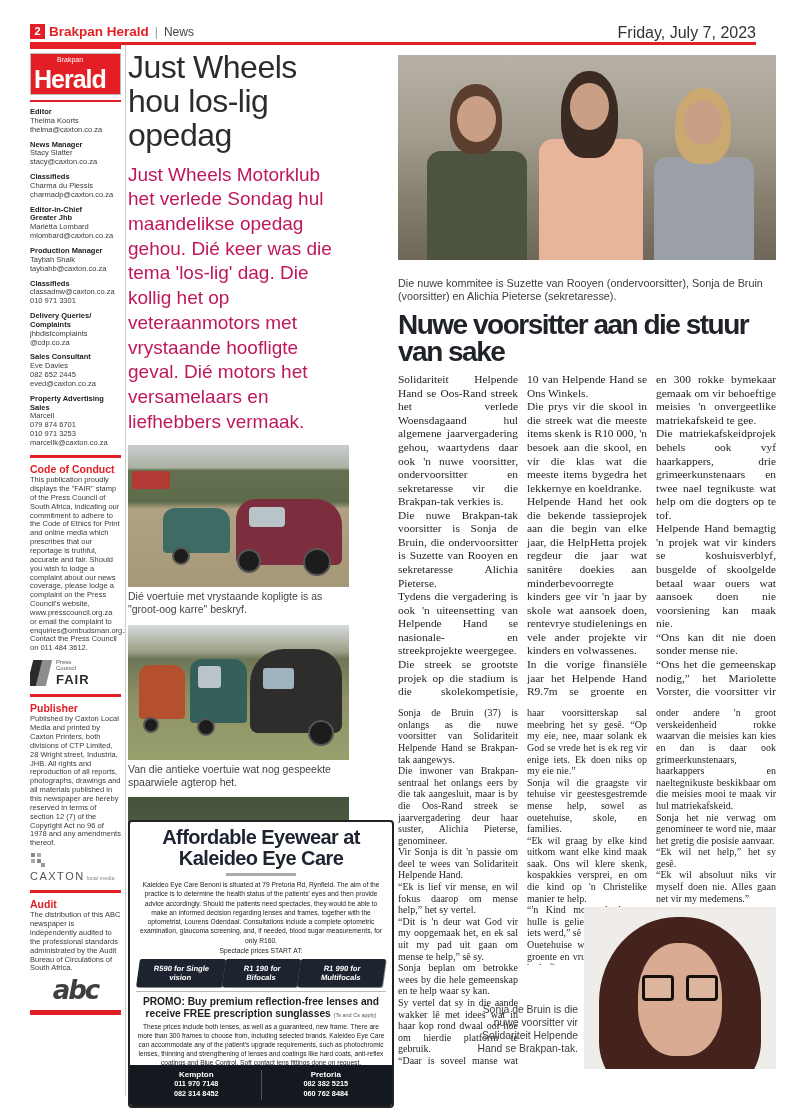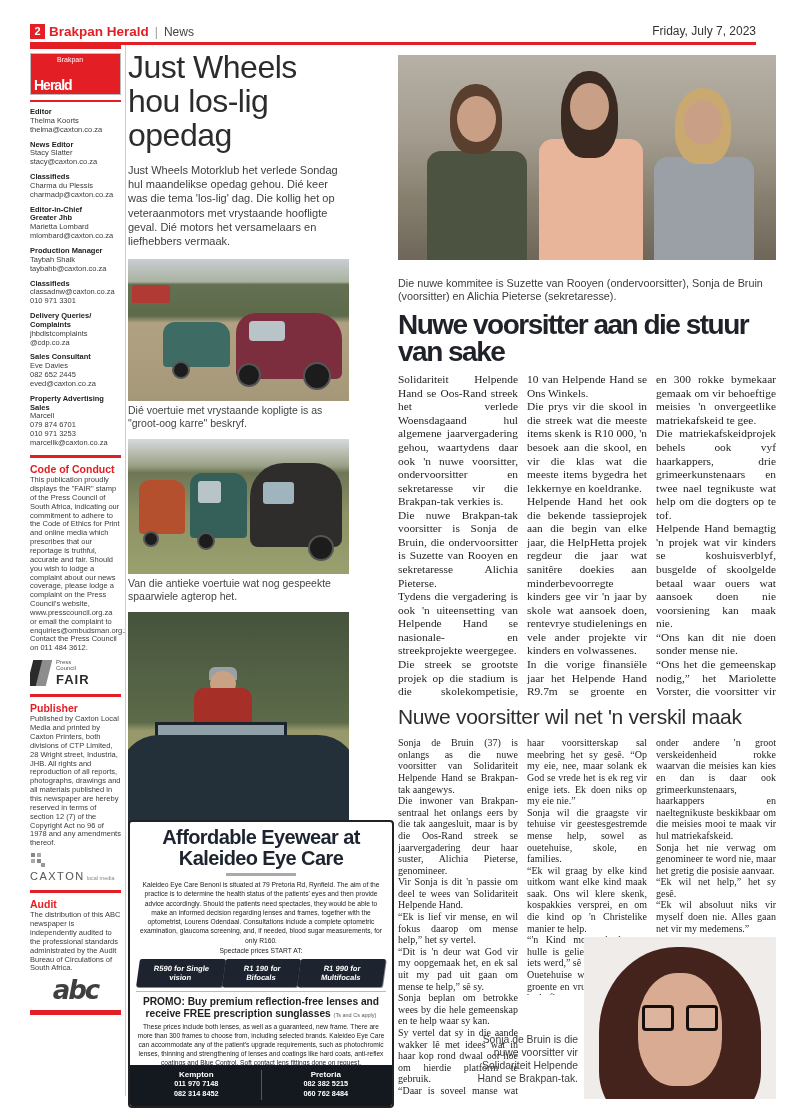--- a/index.html
+++ b/index.html
@@ -10,31 +10,31 @@
   }
   .pre { white-space:pre-line; }
 
   
   .hdr { position:absolute; left:30px; right:30px; top:24px; height:16px; font-size:12px; }
   .hdr .pnum { display:inline-block; width:15px; height:15px; background:#e31e24; color:#fff;
     font-weight:bold; text-align:center; line-height:15px; font-size:11px; vertical-align:middle; }
   .hdr .mast { color:#e31e24; font-weight:bold; font-size:13.5px; margin-left:4px; vertical-align:middle;}
   .hdr .sect { color:#444; margin-left:6px; vertical-align:middle;}
   .hdr .bar  { color:#999; margin-left:6px; vertical-align:middle;}
-  .hdr .date { float:right; color:#333; font-size:12px; }
+  .hdr .date { float:right; color:#333; font-size:16px; }
   .hdr-rule { position:absolute; left:30px; right:30px; top:42px; height:3px; background:#e31e24; }
 
   
   .sidebar { position:absolute; left:30px; top:45px; width:96px; height:1051px; overflow:hidden;
     font-size:7.5px; line-height:1.18; color:#3a3a3a; border-right:1px solid #ccc; padding-right:4px;}
   .sb-topbar { height:4px; background:#e31e24; margin-bottom:4px; }
   .sb-logo { border:1px solid #bbb; background:#e31e24; height:42px; position:relative; margin-bottom:5px; }
   .sb-logo .lg-top { position:absolute; top:2px; left:26px; color:#fff; font-size:7px; }
   .sb-logo .lg-main { position:absolute; bottom:2px; left:3px; right:3px; color:#fff;
-    font-weight:bold; font-size:14px; letter-spacing:-1px; line-height:1; }
+    font-weight:bold; font-size:25px; letter-spacing:-1px; line-height:1; }
   .sb-contact { text-align:center; margin-bottom:4px; }
   .sb-red-b { color:#e31e24; font-weight:bold; }
   .sb-rule { height:2px; background:#e31e24; margin:4px 0 6px; }
   .sb-block { margin-bottom:6px; }
   .sb-role { font-weight:bold; color:#222; }
   .sb-div { height:3px; background:#e31e24; margin:7px 0 5px; }
   .sb-sec-title { color:#e31e24; font-weight:bold; font-size:10.5px; margin-bottom:1px; }
   .sb-logo-fair { display:flex; align-items:center; gap:4px; margin:6px 0 2px; }
   .fair-mark { width:22px; height:26px; position:relative; }
   .fair-mark span { position:absolute; width:10px; height:26px; background:#2b2b2b; transform:skewX(-14deg); }
@@ -51,21 +51,21 @@
       radial-gradient(circle 2.4px at 13px 13px,#999 97%,transparent); }
   .cax-word { font-size:11px; letter-spacing:1.5px; color:#555; }
   .cax-sub { font-size:5.5px; color:#888; }
   .abc-logo { font-size:26px; font-weight:bold; font-style:italic; color:#3f3f3f;
     letter-spacing:-2px; text-align:center; margin-top:2px; font-family:"DejaVu Sans", sans-serif;}
   .sb-botbar { height:5px; background:#e31e24; margin-top:4px; }
 
   
   .lcol { position:absolute; left:128px; top:50px; width:221px; }
   .a1-title { font-size:32px; line-height:1.07; letter-spacing:-0.5px; color:#2c2c2c; font-weight:400; }
-  .a1-intro { font-size:11px; line-height:1.3; color:#404040; margin-top:10px; }
+  .a1-intro { font-size:19px; line-height:1.3; color:#be185d; margin-top:10px; }
   .photo { position:relative; overflow:hidden; width:100%; }
   .caption { font-size:10.5px; line-height:1.22; color:#444; margin:3px 0 9px; }
   .wheel { position:absolute; border-radius:50%; background:#1c1c1c; border:2px solid #555; }
 
   .ph1 { height:142px; margin-top:11px;
     background:linear-gradient(180deg,#c9cdd2 0%,#aab2a1 16%,#647052 18%,#5d6b4a 40%,#b0a183 45%,#a59878 100%); }
   .p1-tent { position:absolute; left:2%; top:18%; width:17%; height:13%; background:#b23a35; border-radius:3px 3px 0 0; }
   .p1-teal { position:absolute; left:16%; bottom:24%; width:30%; height:32%; background:#3e6b63; border-radius:12px 14px 4px 4px; }
   .p1-burg { position:absolute; right:3%; bottom:16%; width:48%; height:46%; background:#7c2e3e; border-radius:20px 26px 6px 6px; }
   .p1-burg::after { content:""; position:absolute; left:12%; top:12%; width:34%; height:30%; background:#b9c4c9; border-radius:4px; }
@@ -155,21 +155,21 @@
       <div class="lg-main">Herald</div>
     </div>
     <div class="sb-rule"></div>
 
     <div class="sb-block">
       <div class="sb-role pre">Editor</div>
       <div class="pre">Thelma Koorts
 thelma@caxton.co.za</div>
     </div>
     <div class="sb-block">
-      <div class="sb-role pre">News Editor</div>
+      <div class="sb-role pre">News Manager</div>
       <div class="pre">Stacy Slatter
 stacy@caxton.co.za</div>
     </div>
     <div class="sb-block">
       <div class="sb-role pre">Classifieds</div>
       <div class="pre">Charma du Plessis
 charmadp@caxton.co.za</div>
     </div>
     <div class="sb-block">
       <div class="sb-role pre">Editor-in-Chief
@@ -340,21 +340,20 @@
 Helpende Hand het ook die bekende tassieprojek aan die begin van elke jaar, die HelpHetta projek regdeur die jaar wat sanitêre doekies aan minderbevoorregte kinders gee vir 'n jaar by skole wat aansoek doen, rentevrye studielenings en vele ander projekte vir kinders en volwassenes.
 In die vorige finansiële jaar het Helpende Hand R9.7m se groente en vrugte onder behoeftiges versprei, R500 000 se Kersgeskenke aan bejaardes gegee,</div>
       <div class="c pre">en 300 rokke bymekaar gemaak om vir behoeftige meisies 'n onvergeetlike matriekafskeid te gee.
 Die matriekafskeidprojek behels ook vyf haarkappers, drie grimeerkunstenaars en twee nael tegnikuste wat help om die dogters op te tof.
 Helpende Hand bemagtig 'n projek wat vir kinders se koshuisverblyf, busgelde of skoolgelde betaal waar ouers wat aansoek doen nie voorsiening kan maak nie.
 “Ons kan dit nie doen sonder mense nie.
 “Ons het die gemeenskap nodig,” het Mariolette Vorster, die voorsitter vir die Oos-Rand streek gesê.
 Vir meer inligting, of om uit te vind hoe jy kan help, kontak vir Sonja de Bruin by 082 089 6218.</div>
     </div>
 
-    <div class="a3-subhead">Nuwe voorsitter wil net 'n verskil maak</div>
 
     <div class="a3-wrap">
       <div class="cols3 a3-cols" style="margin-top:0;">
         <div class="c c1 pre">Sonja de Bruin (37) is onlangs as die nuwe voorsitter van Solidariteit Helpende Hand se Brakpan-tak aangewys.
 Die inwoner van Brakpan-sentraal het onlangs eers by die tak aangesluit, maar is by die Oos-Rand streek se jaarvergadering deur haar suster, Alichia Pieterse, genomineer.
 Vir Sonja is dit 'n passie om deel te wees van Solidariteit Helpende Hand.
 “Ek is lief vir mense, en wil fokus daarop om mense help,” het sy vertel.
 “Dit is 'n deur wat God vir my oopgemaak het, en ek sal uit my pad uit gaan om mense te help,” sê sy.
 Sonja beplan om betrokke wees by die hele gemeenskap en te help waar sy kan.
 Sy vertel dat sy in die aande wakker lê met idees wat in haar kop rond dwaal oor hoe om hierdie platform te gebruik.

